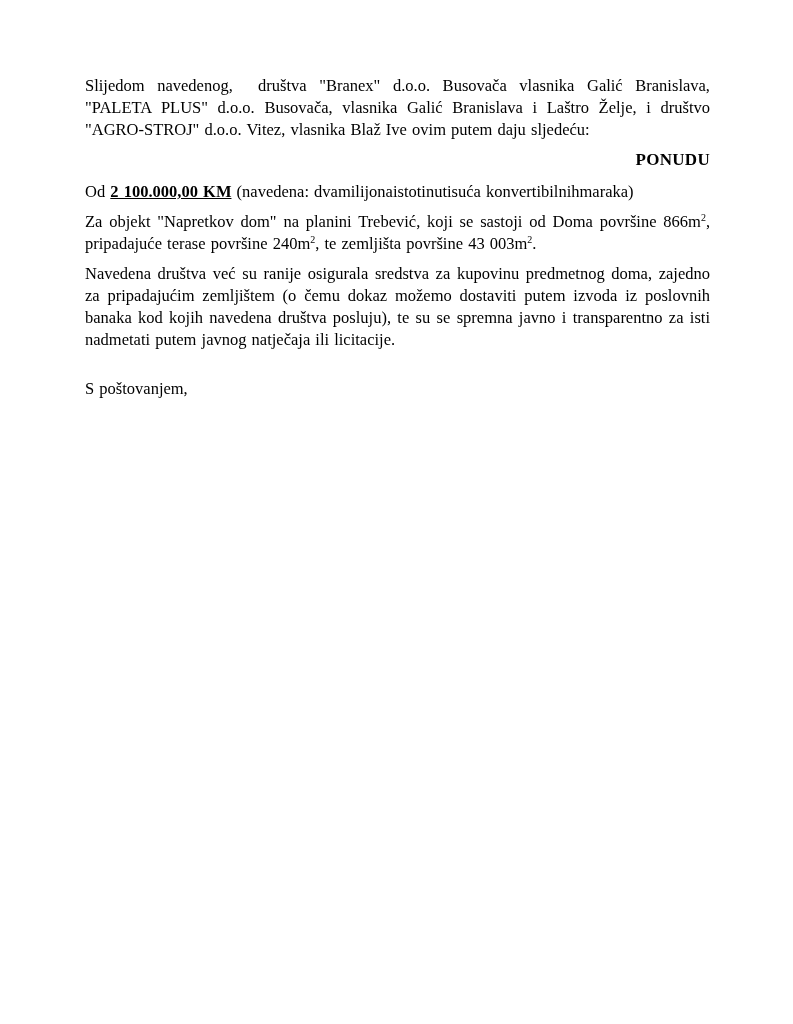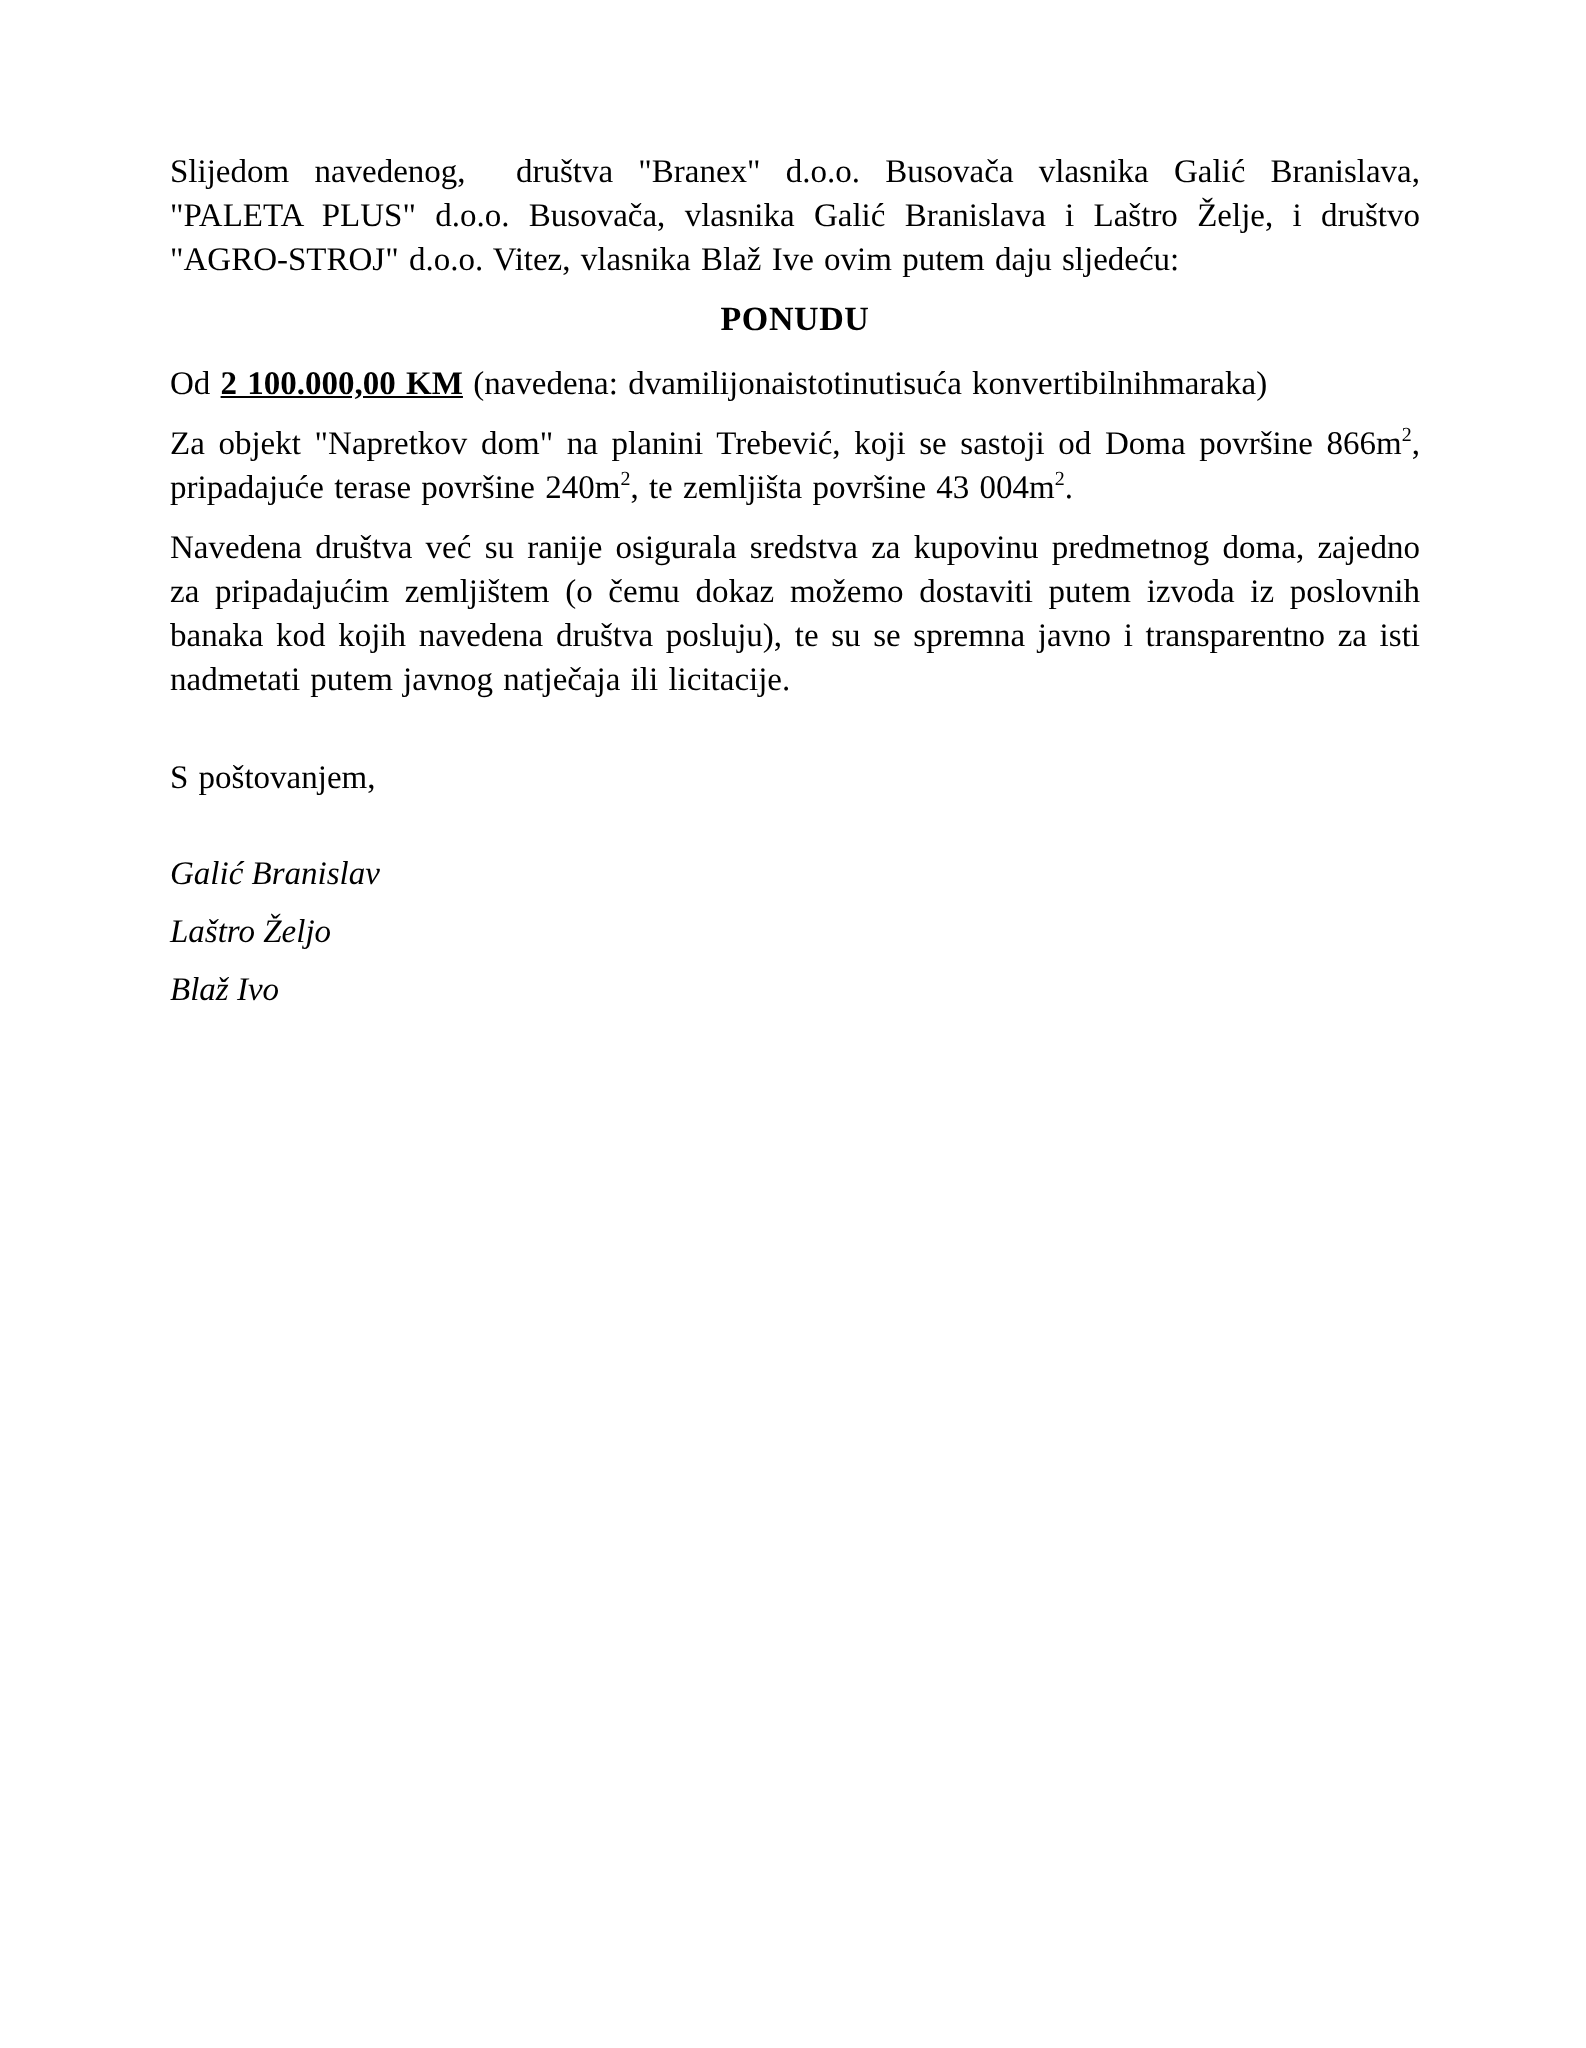--- a/index.html
+++ b/index.html
@@ -25,21 +25,21 @@
     margin-bottom: 8px;
     word-spacing: 1px;
   }
   .justify {
     text-align: justify;
   }
   .doc-title {
     font-size: 17px;
     font-weight: bold;
     line-height: 22px;
-    text-align: center;
+    text-align: right;
     margin-top: 6px;
     margin-bottom: 10px;
     letter-spacing: 0.3px;
   }
   .amount {
     font-weight: bold;
     text-decoration: underline;
   }
   sup.sq {
     font-size: 10px;
@@ -64,26 +64,21 @@
 <body>
 
 <div class="page">
 
   <p class="para justify">Slijedom navedenog,&nbsp; društva "Branex" d.o.o. Busovača vlasnika Galić Branislava, "PALETA PLUS" d.o.o. Busovača, vlasnika Galić Branislava i Laštro Želje, i društvo "AGRO-STROJ" d.o.o. Vitez, vlasnika Blaž Ive ovim putem daju sljedeću:</p>
 
   <div class="doc-title">PONUDU</div>
 
   <p class="para"><span>Od </span><span class="amount">2 100.000,00 KM</span><span> (navedena: dvamilijonaistotinutisuća konvertibilnihmaraka)</span></p>
 
-  <p class="para justify"><span>Za objekt "Napretkov dom" na planini Trebević, koji se sastoji od Doma površine 866m</span><sup class="sq">2</sup><span>, pripadajuće terase površine 240m</span><sup class="sq">2</sup><span>, te zemljišta površine 43 004m</span><sup class="sq">2</sup><span>.</span></p>
+  <p class="para justify"><span>Za objekt "Napretkov dom" na planini Trebević, koji se sastoji od Doma površine 866m</span><sup class="sq">2</sup><span>, pripadajuće terase površine 240m</span><sup class="sq">2</sup><span>, te zemljišta površine 43 003m</span><sup class="sq">2</sup><span>.</span></p>
 
   <p class="para justify">Navedena društva već su ranije osigurala sredstva za kupovinu predmetnog doma, zajedno za pripadajućim zemljištem (o čemu dokaz možemo dostaviti putem izvoda iz poslovnih banaka kod kojih navedena društva posluju), te su se spremna javno i transparentno za isti nadmetati putem javnog natječaja ili licitacije.</p>
 
 
   <p class="para closing">S poštovanjem,</p>
 
-  <div class="signatures">
-    <p class="sig">Galić Branislav</p>
-    <p class="sig">Laštro Željo</p>
-    <p class="sig">Blaž Ivo</p>
-  </div>
 
 </div>
 
 </body></html>

